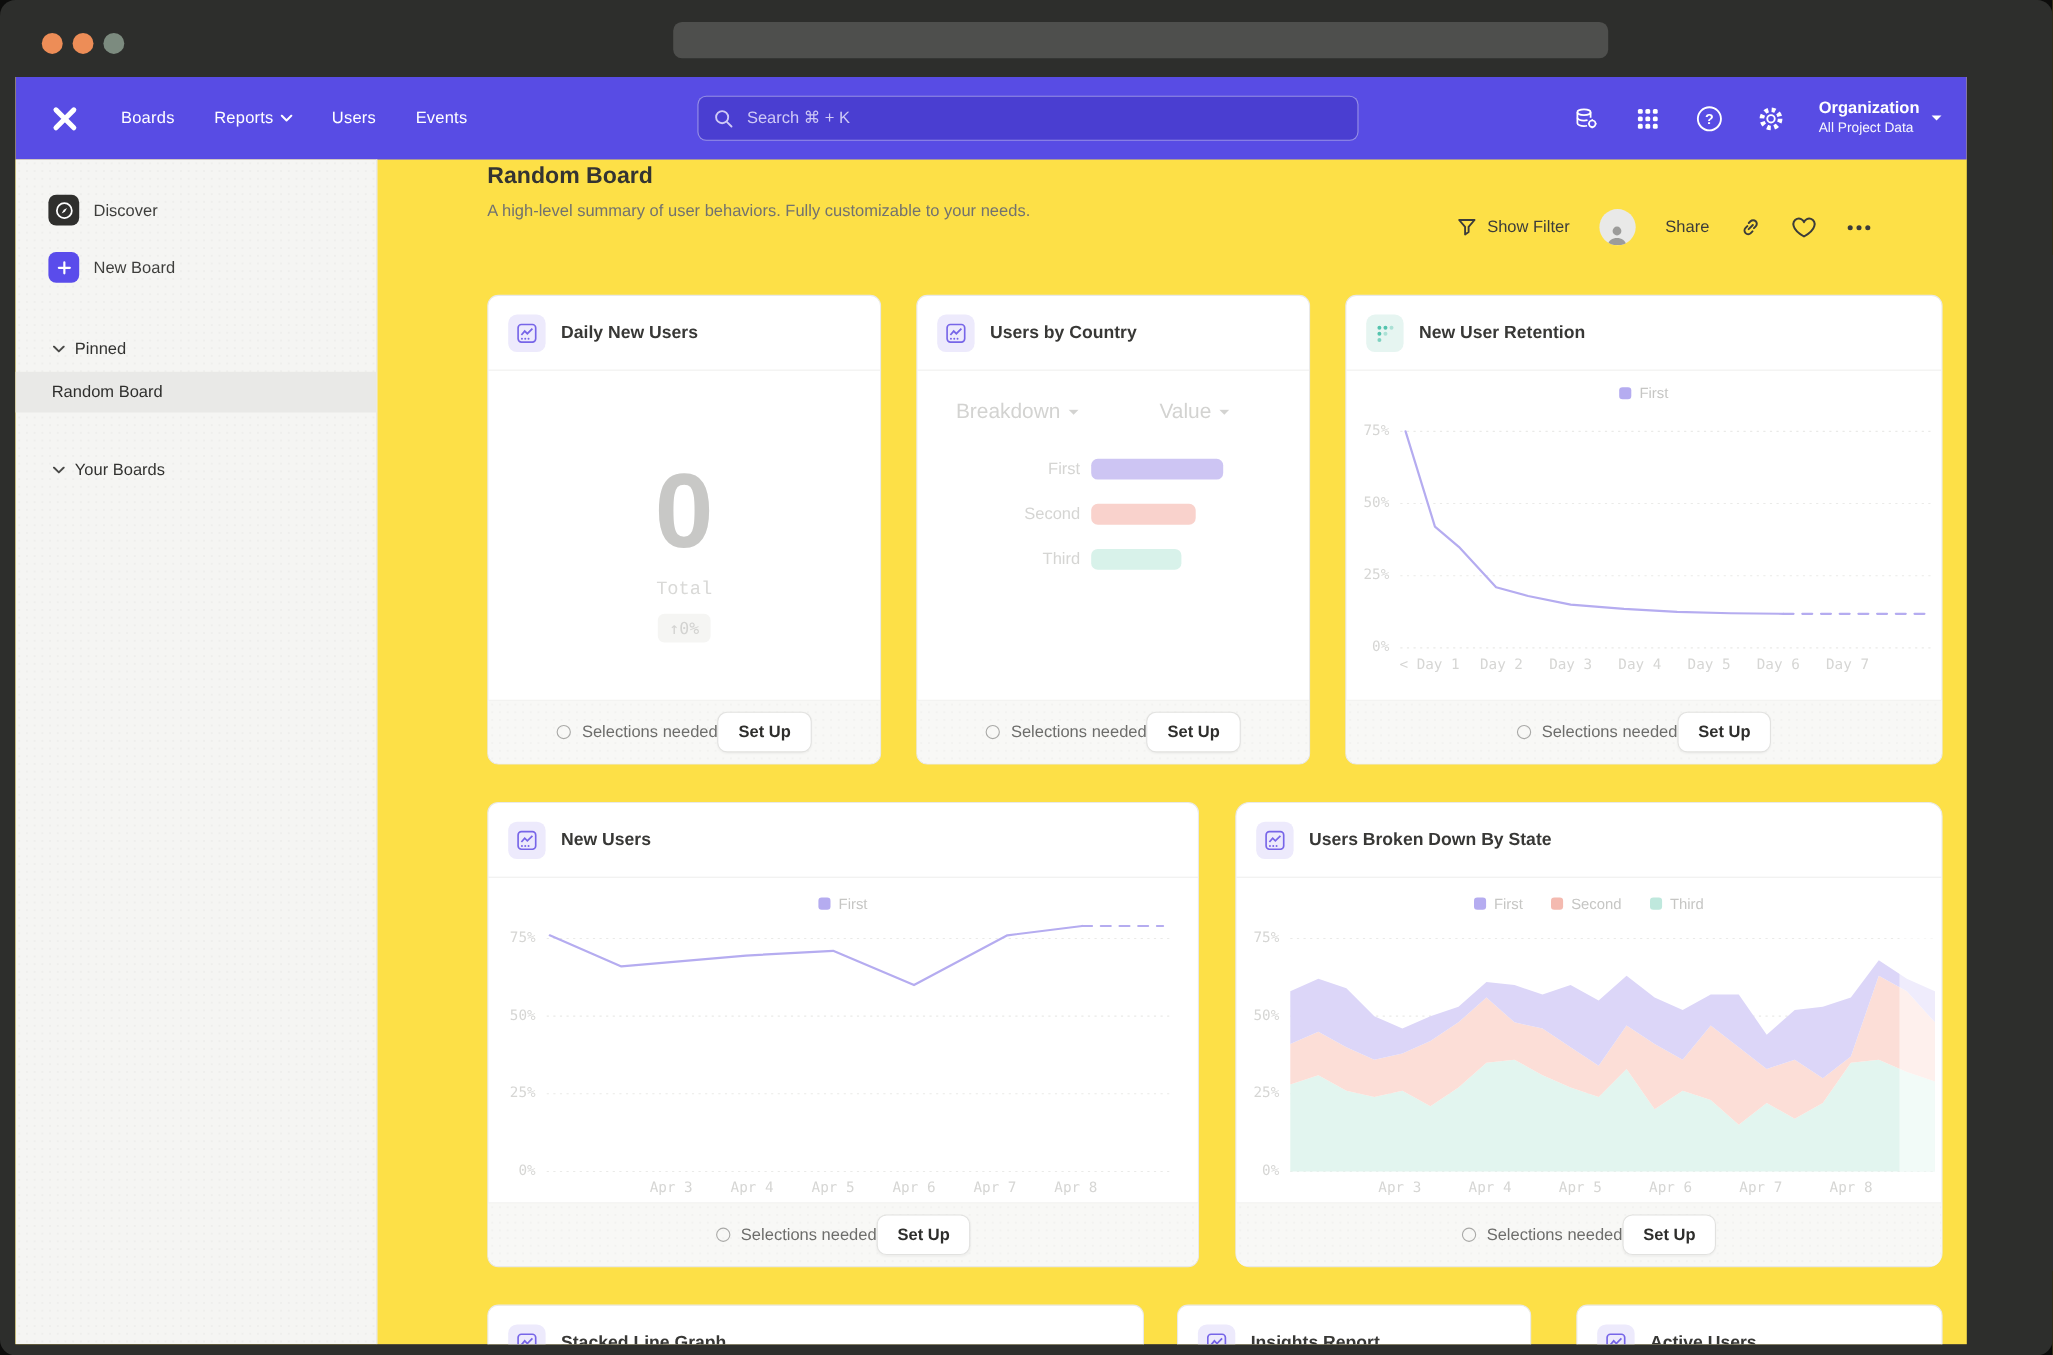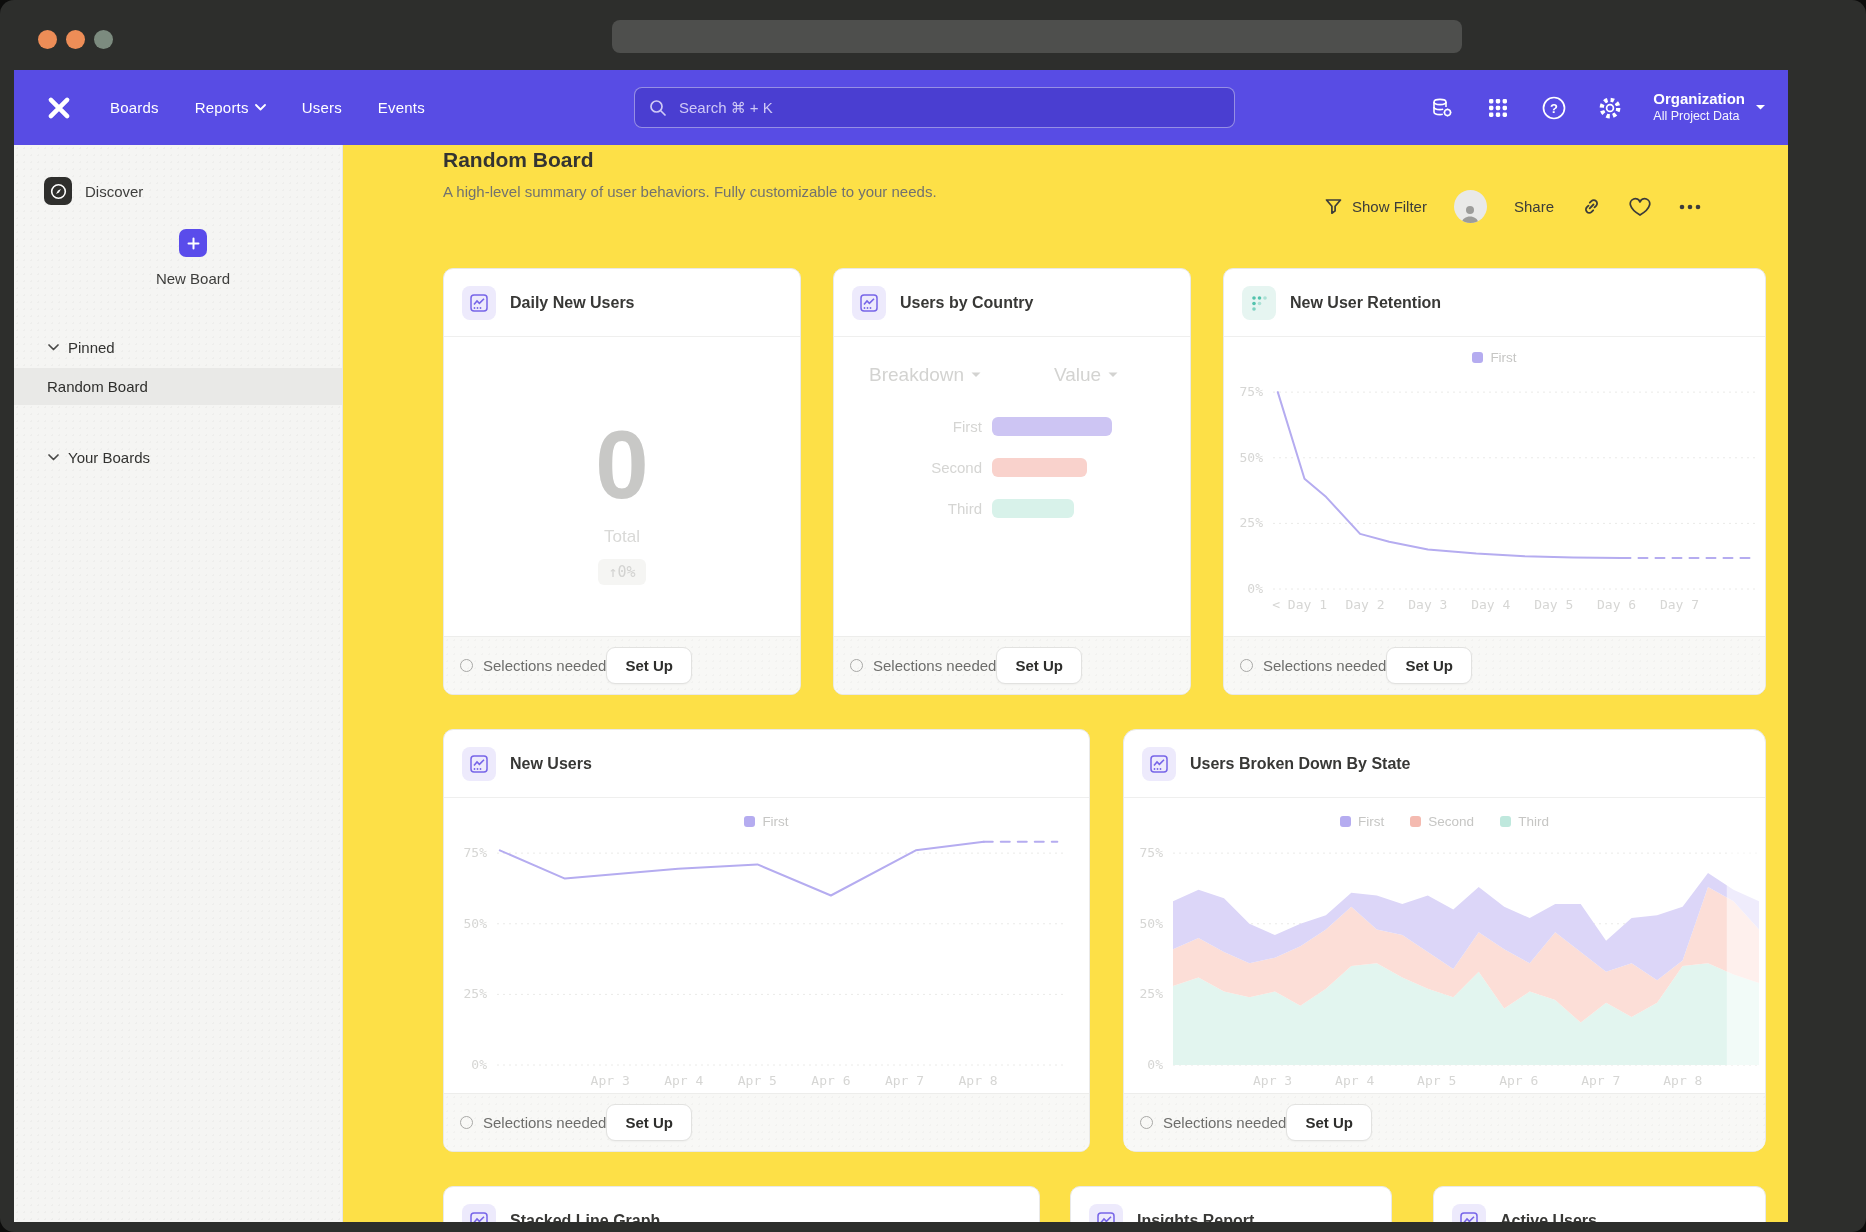--- a/index.html
+++ b/index.html
@@ -36,29 +36,29 @@
   .page-sub{position:absolute;left:429px;top:113px;font-size:15px;color:#72726f;}
   .actions{position:absolute;right:86px;top:120px;display:flex;align-items:center;gap:27px;color:#3c3c3a;}
   .action{display:flex;align-items:center;gap:9px;font-size:15px;font-weight:500;cursor:pointer;}
   .avatar{width:33px;height:33px;border-radius:50%;background:#e9e9e8;display:flex;align-items:flex-end;justify-content:center;overflow:hidden;cursor:pointer;}
   
   .card{position:absolute;background:#fff;border:1px solid #e9e9e8;border-radius:10px;box-sizing:border-box;}
   .card-head{height:67px;display:flex;align-items:center;gap:14px;padding:0 18px;border-bottom:1px solid #efefee;}
   .card-chip{width:34px;height:34px;border-radius:8px;background:#edeafc;display:flex;align-items:center;justify-content:center;flex:0 0 auto;}
   .card-chip.mint{background:#e6f5f1;}
   .card-title{font-size:16px;font-weight:700;color:#383836;}
-  .card-foot{position:absolute;left:0;right:0;bottom:0;height:58px;background:#f8f8f6;border-top:1px solid #ededeb;border-radius:0 0 10px 10px;display:flex;align-items:center;justify-content:flex-start;padding:0 16px;box-sizing:border-box;
+  .card-foot{position:absolute;left:0;right:0;bottom:0;height:58px;background:#f8f8f6;border-top:1px solid #ededeb;border-radius:0 0 10px 10px;display:flex;align-items:center;justify-content:center;padding:0 16px;box-sizing:border-box;
     background-image:radial-gradient(rgba(0,0,0,.025) 1px,transparent 1px);background-size:7px 7px;}
   .foot-status{display:flex;align-items:center;gap:10px;color:#6d6d6b;font-size:15px;}
   .status-circle{width:13px;height:13px;border:1.5px solid #a9a9a7;border-radius:50%;box-sizing:border-box;}
   .setup-btn{background:#fff;border:1px solid #e2e2e0;border-radius:9px;padding:9px 18px;font-size:15px;font-weight:700;color:#2e2e2c;cursor:pointer;box-shadow:0 1px 2px rgba(0,0,0,.04);font-family:inherit;}
   
   .zero-wrap{position:absolute;left:0;right:0;top:148px;text-align:center;}
   .zero{font-size:96px;font-weight:600;color:#c8c8c6;line-height:1;}
-  .zero-label{margin-top:14px;font-size:17px;color:#d9d9d7;}
+  .zero-label{margin-top:14px;font-size:17px;color:#d9d9d7;font-family:Liberation Mono, monospace;}
   .zero-badge{display:inline-block;margin-top:12px;background:#f5f5f3;border-radius:6px;padding:4px 10px;font-size:15px;color:#d3d3d1;font-family:"DejaVu Sans Mono",monospace;}
   
   .uc-headers{position:absolute;top:95px;left:0;right:0;height:20px;}
   .uc-head{position:absolute;display:flex;align-items:center;gap:7px;color:#d3d3d1;font-size:19px;cursor:pointer;}
   .uc-rows{position:absolute;left:0;top:148px;right:0;}
   .uc-row{display:flex;align-items:center;margin-bottom:22px;height:19px;}
   .uc-label{width:148px;text-align:right;margin-right:10px;color:#d5d5d3;font-size:15px;}
   .uc-bar{height:19px;border-radius:6px;}
   
   .legend{position:absolute;left:0;right:0;display:flex;justify-content:center;gap:26px;align-items:center;}
@@ -162,21 +162,21 @@
     <div class="sidebar">
       <div class="side-item" style="margin-top:24px;">
         <span class="chip dark">
           <svg width="17" height="17" viewBox="0 0 17 17">
               <circle cx="8.5" cy="8.5" r="6.8" stroke="#fff" stroke-width="1.6" fill="none"></circle>
               <path d="M11 6l-2 3.4L6 11l2-3.4z" fill="#fff"></path>
             </svg>
         </span>
         <span>Discover</span>
       </div>
-      <div class="side-item" style="margin-top:8px;flex-direction:column;">
+      <div class="side-item" style="margin-top:8px;">
         <span class="chip purple">
           <svg width="15" height="15" viewBox="0 0 15 15">
               <path d="M7.5 2.5v10M2.5 7.5h10" stroke="#fff" stroke-width="2" stroke-linecap="round"></path>
             </svg>
         </span>
         <span>New Board</span>
       </div>
       <div class="side-sect" style="margin-top:44px;">
         <svg width="11" height="7" viewBox="0 0 11 7">
             <path d="M1 1l4.5 4.5L10 1" stroke="#4a4a48" stroke-width="1.7" fill="none" stroke-linecap="round" stroke-linejoin="round"></path>

